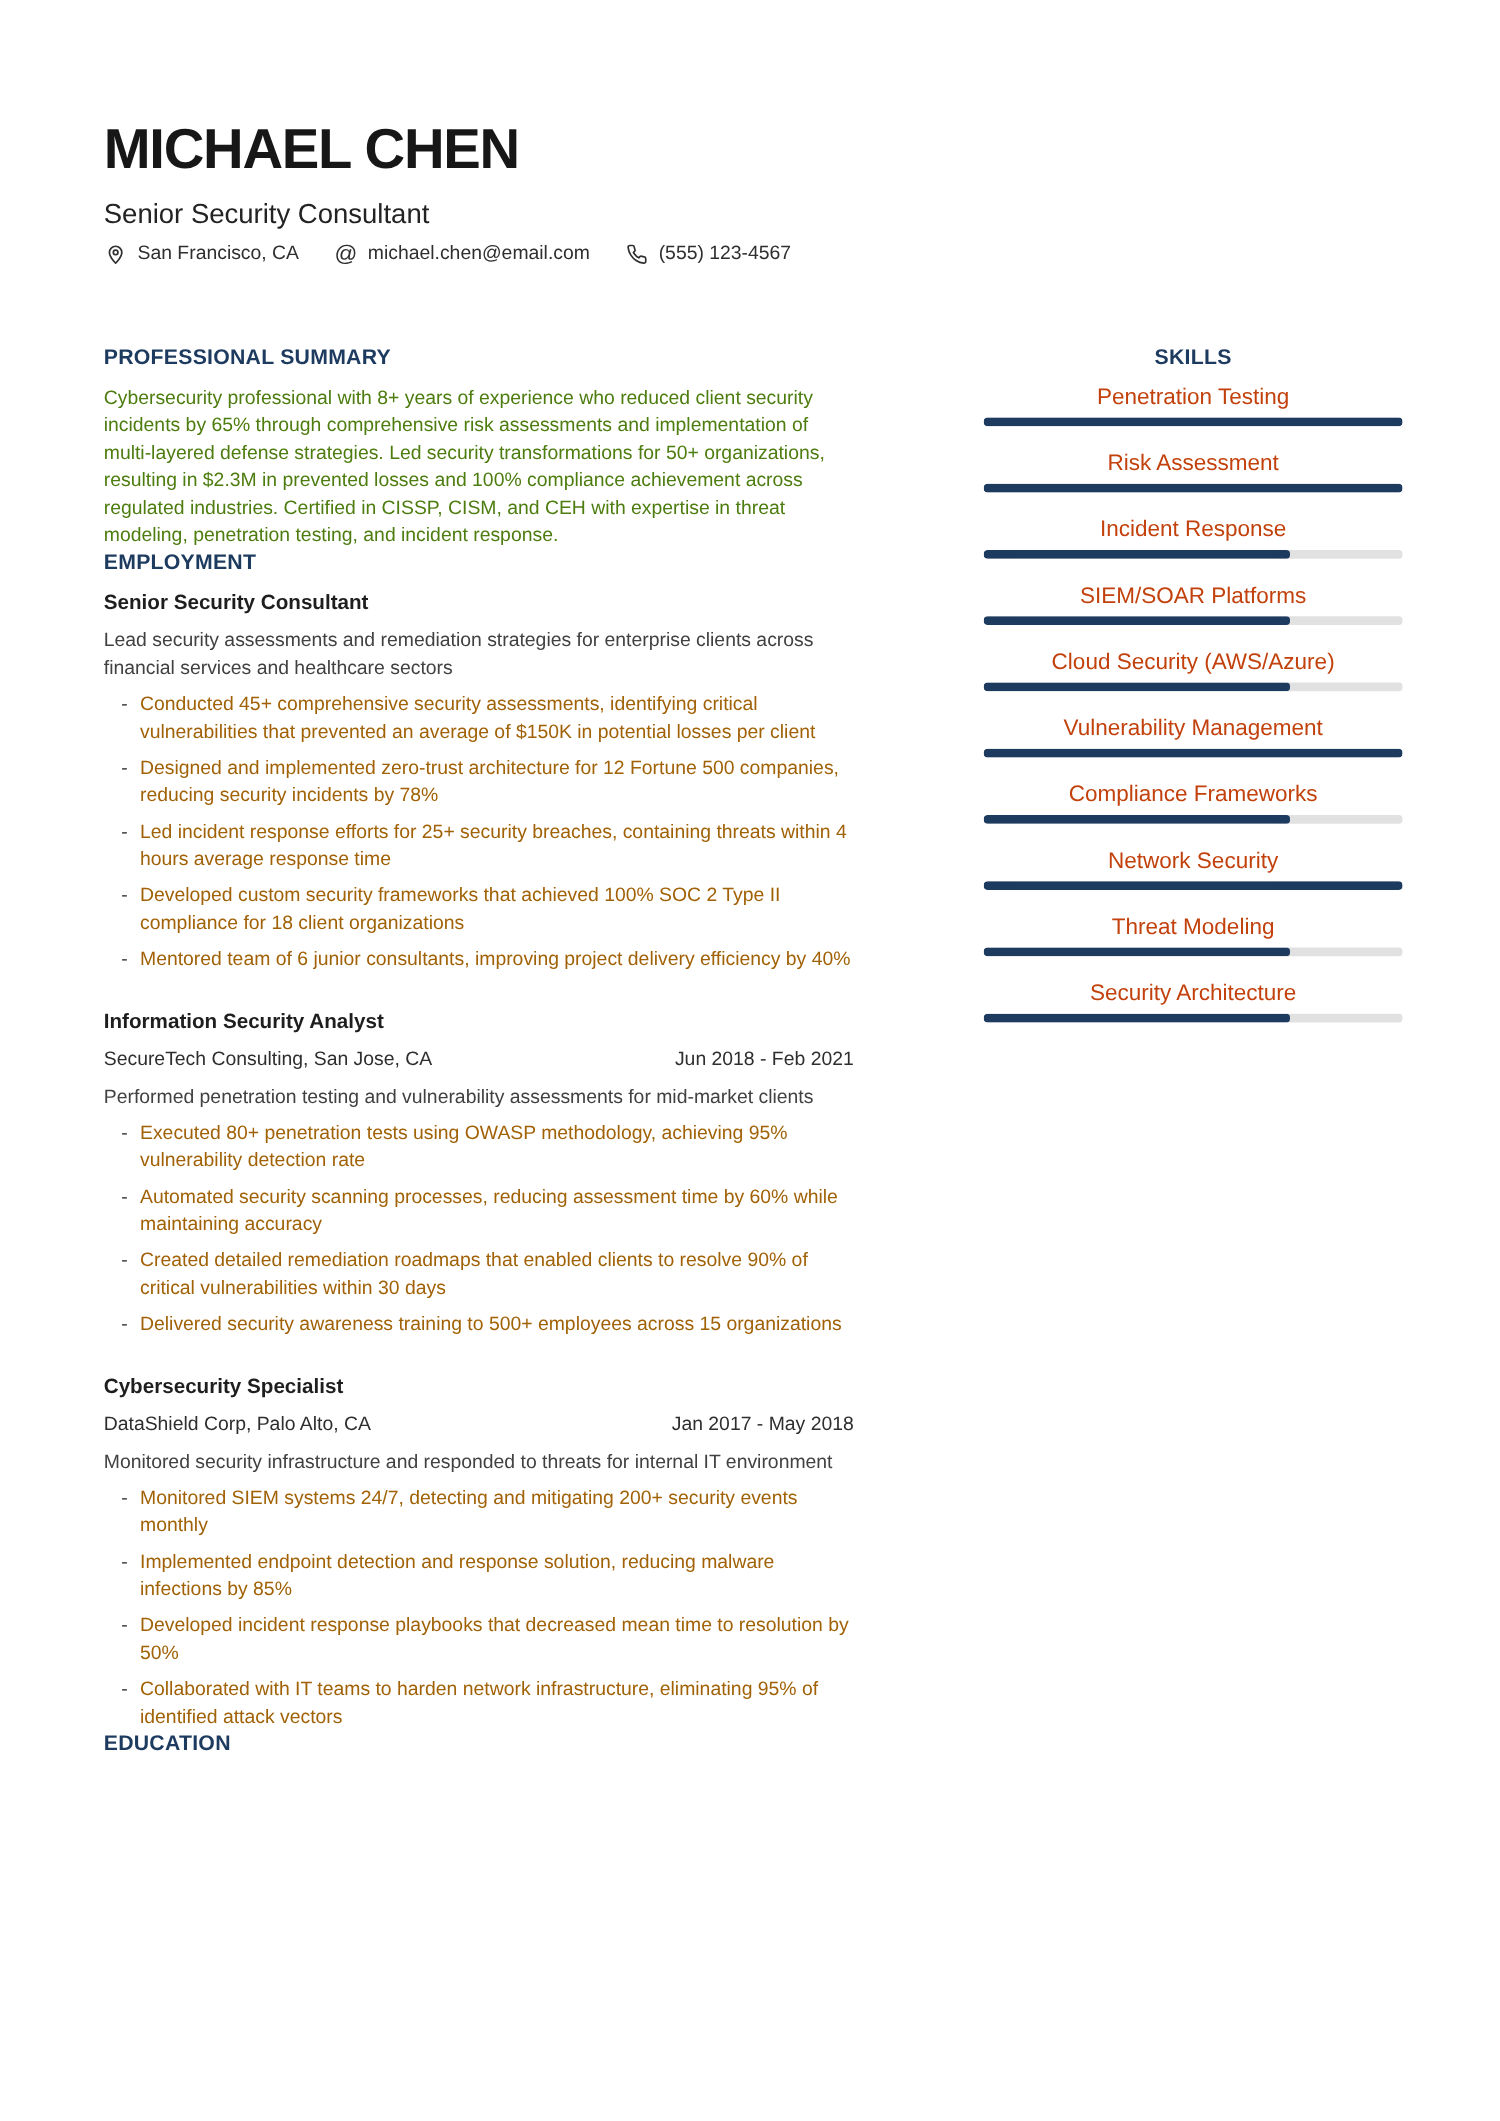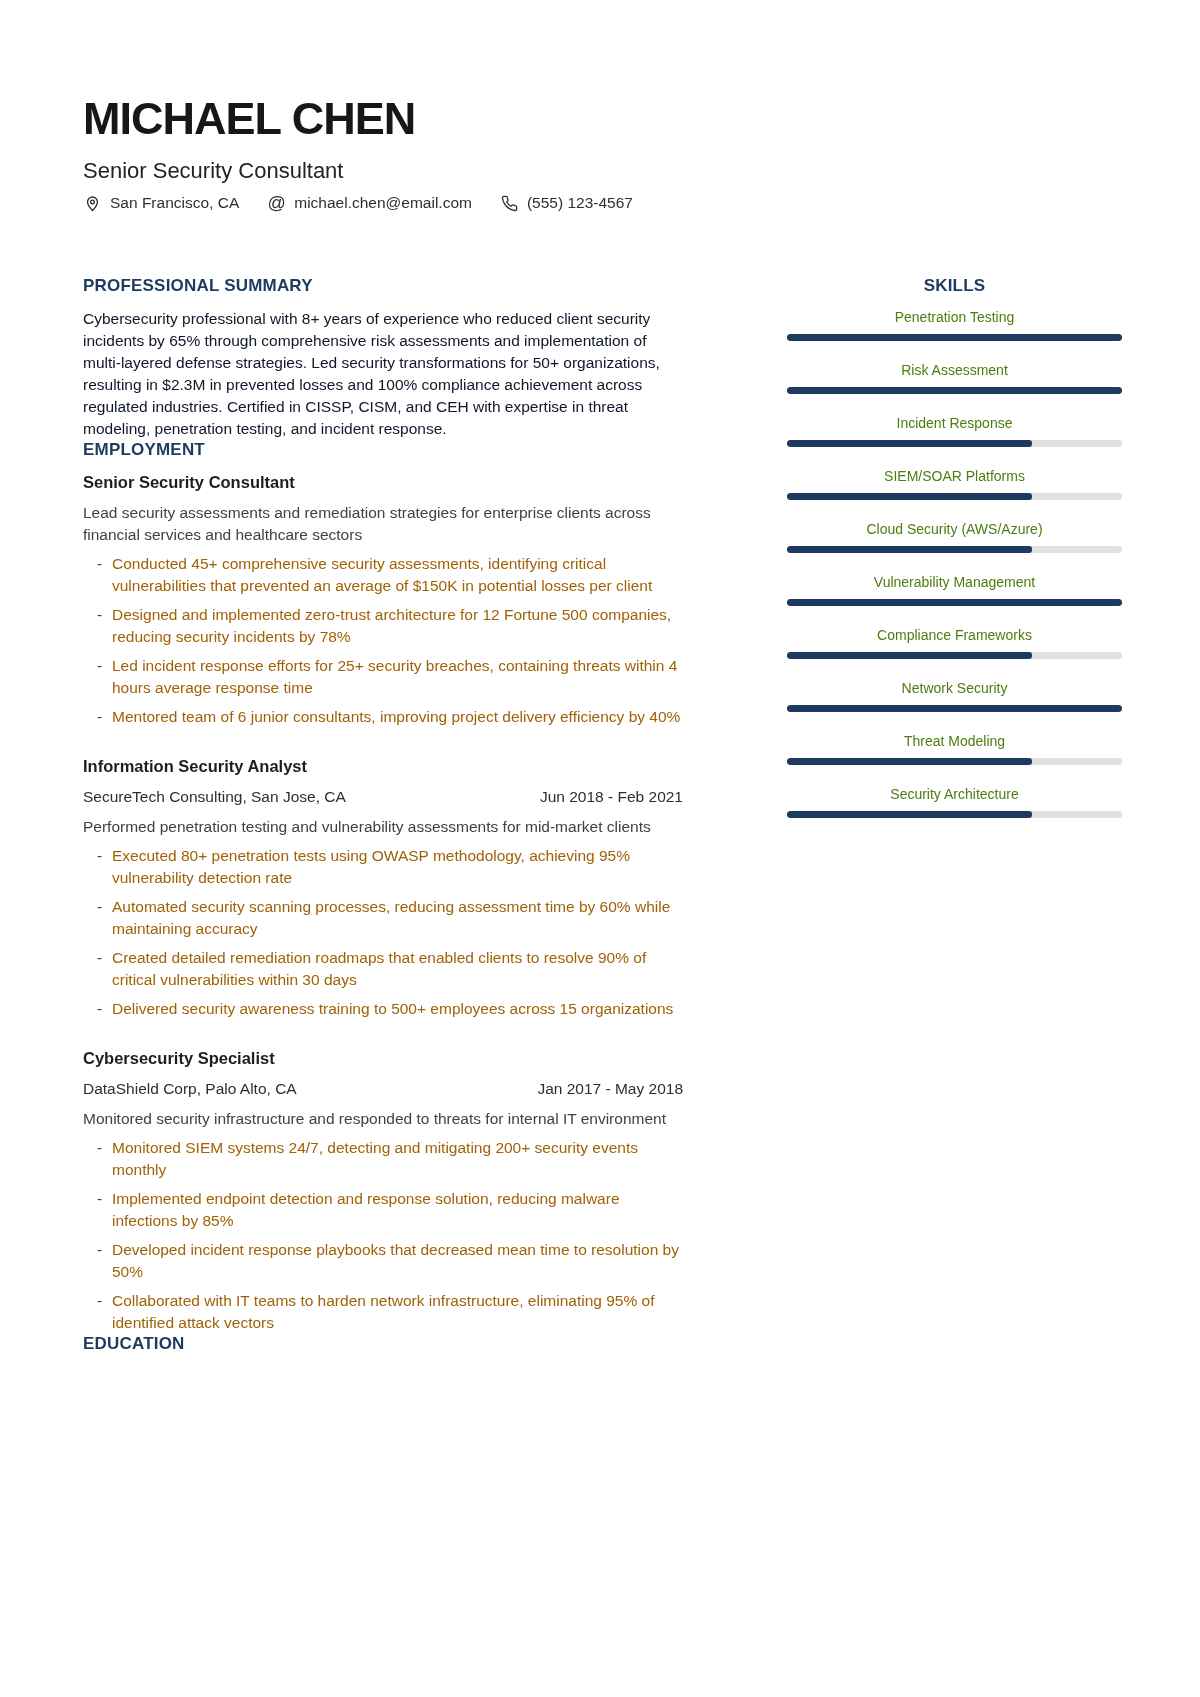--- a/index.html
+++ b/index.html
@@ -42,21 +42,21 @@
   .side-col{width:335px;flex:none;margin-left:104px;text-align:center;}
   .section-heading{
     margin:0 0 12px 0;
     font-size:17px;line-height:20px;
     font-weight:700;letter-spacing:0.2px;
     color:#1d3a5f;
   }
   .section{margin:0;}
   .section + .section{}
   .summary-text{
-    margin:0;font-size:15.5px;line-height:22px;color:#0f172a;
+    margin:0;font-size:15.5px;line-height:22px;color:#4d7c0f;
   }
   
   .job + .job{margin-top:28px;}
   .job-title{
     margin:0 0 9px 0;
     font-size:16.5px;line-height:21px;
     font-weight:700;color:#1e1e1e;
   }
   .company-row{
     display:flex;justify-content:space-between;align-items:baseline;
@@ -71,21 +71,21 @@
     font-size:15.5px;line-height:22px;color:#a16207;
   }
   ul.bullets li::before{
     content:"-";
     position:absolute;left:14px;top:0;
     color:#414141;
   }
   
   .skill{margin-bottom:20px;}
   .skill-name{
-    font-size:14px;line-height:19px;color:#4d7c0f;
+    font-size:18px;line-height:19px;color:#c2410c;
     margin-bottom:7px;
   }
   .skill-bar{
     height:7px;border-radius:3px;background:#e1e1e1;
     overflow:hidden;
   }
   .skill-fill{height:100%;border-radius:3px;background:#1d3a5f;}
 </style>
 </head>
 <body>
@@ -135,20 +135,21 @@
   <article class="job">
     <h3 class="job-title">Senior Security Consultant</h3>
     <p class="job-summary">Lead security assessments and remediation strategies for enterprise clients across financial services and healthcare sectors</p>
     <ul class="bullets">
   <li>Conducted 45+ comprehensive security assessments, identifying critical vulnerabilities that prevented an average of $150K in potential losses per client</li>
 
   <li>Designed and implemented zero-trust architecture for 12 Fortune 500 companies, reducing security incidents by 78%</li>
 
   <li>Led incident response efforts for 25+ security breaches, containing threats within 4 hours average response time</li>
 
+  <li>Developed custom security frameworks that achieved 100% SOC 2 Type II compliance for 18 client organizations</li>
 
   <li>Mentored team of 6 junior consultants, improving project delivery efficiency by 40%</li>
 </ul>
   </article>
 
   <article class="job">
     <h3 class="job-title">Information Security Analyst</h3>
     <div class="company-row">
       <span class="company">SecureTech Consulting, San Jose, CA</span>
       <span class="dates">Jun 2018 - Feb 2021</span>

